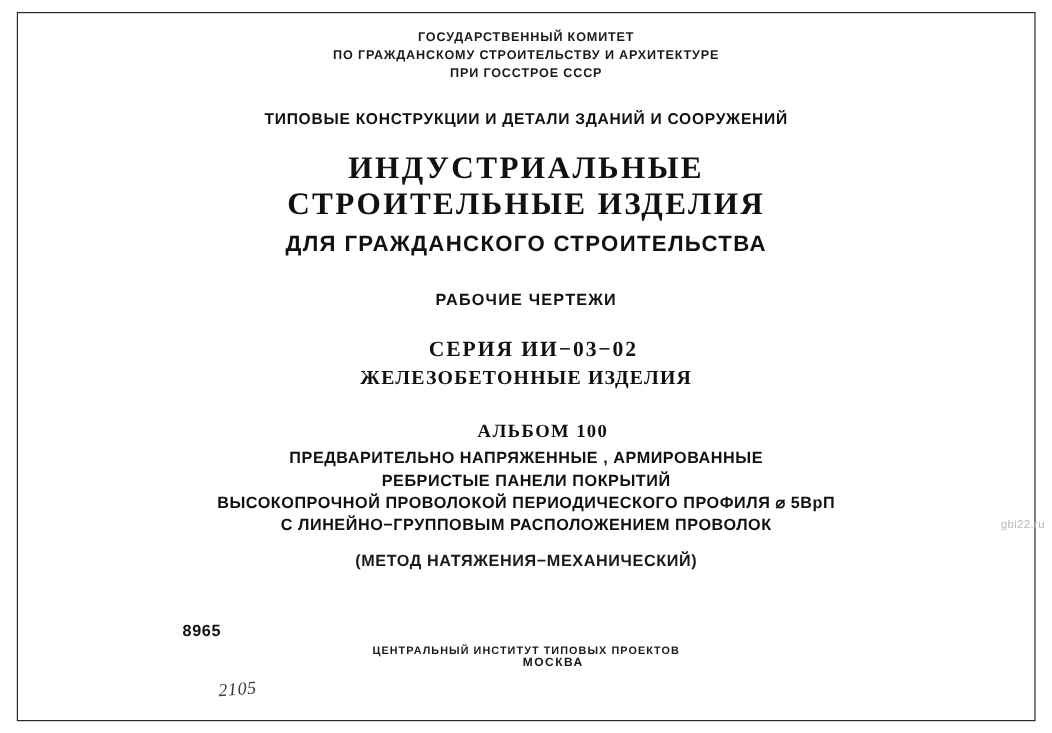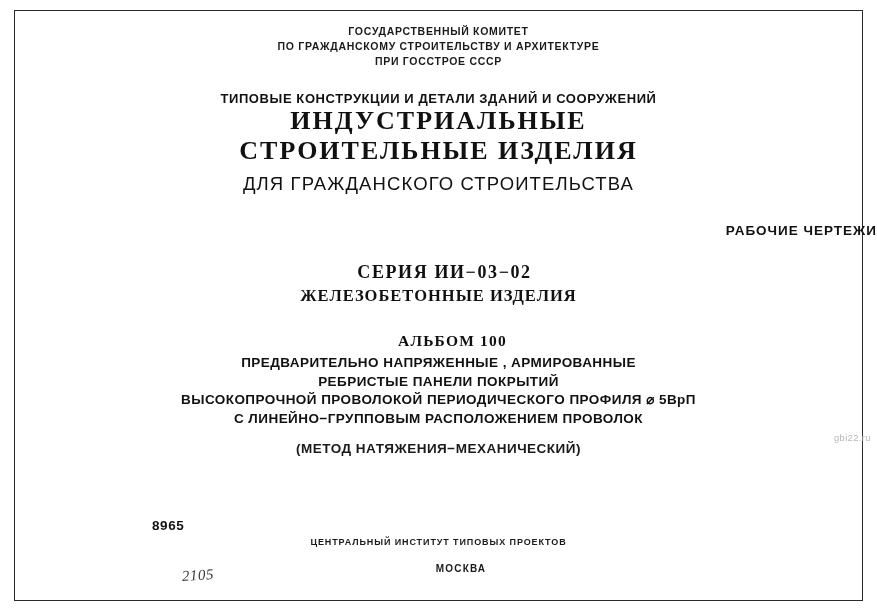--- a/index.html
+++ b/index.html
@@ -52,44 +52,44 @@
   .series-line {
     margin-top: 22px;
     font-family: "Liberation Sans", sans-serif;
     font-weight: bold;
     font-size: 13px;
     letter-spacing: 0.6px;
     color: #111;
   }
 
   .title-main {
+    margin-top: 19px;
     font-family: "Liberation Serif", serif;
     font-weight: bold;
     font-size: 26px;
     letter-spacing: 2.0px;
     line-height: 30px;
     color: #111;
   }
   .title-sub {
     margin-top: 7px;
     font-family: "Liberation Sans", sans-serif;
-    font-weight: normal;
+    font-weight: bold;
     font-size: 18.5px;
     letter-spacing: 1.1px;
     color: #111;
   }
 
   .working-drawings {
     margin-top: 28px;
     font-family: "Liberation Sans", sans-serif;
     font-weight: bold;
     font-size: 13.5px;
     letter-spacing: 1.0px;
     color: #111;
-    text-align: right;
   }
 
   .series-block {
     margin-top: 24px;
     font-family: "Liberation Serif", serif;
     font-weight: bold;
     color: #111;
   }
   .series-code {
     font-size: 18px;
@@ -162,21 +162,21 @@
     text-align: center;
     font-family: "Liberation Sans", sans-serif;
     font-weight: bold;
     color: #1a1a1a;
   }
   .footer-institute {
     font-size: 9px;
     letter-spacing: 0.9px;
   }
   .footer-city {
-    margin-top: 16px;
+    margin-top: 0;
     font-size: 10px;
     letter-spacing: 1.2px;
     padding-left: 45px;
   }
 
   .watermark {
     position: absolute;
     left: 834px;
     top: 432px;
     font-family: "Liberation Sans", sans-serif;

